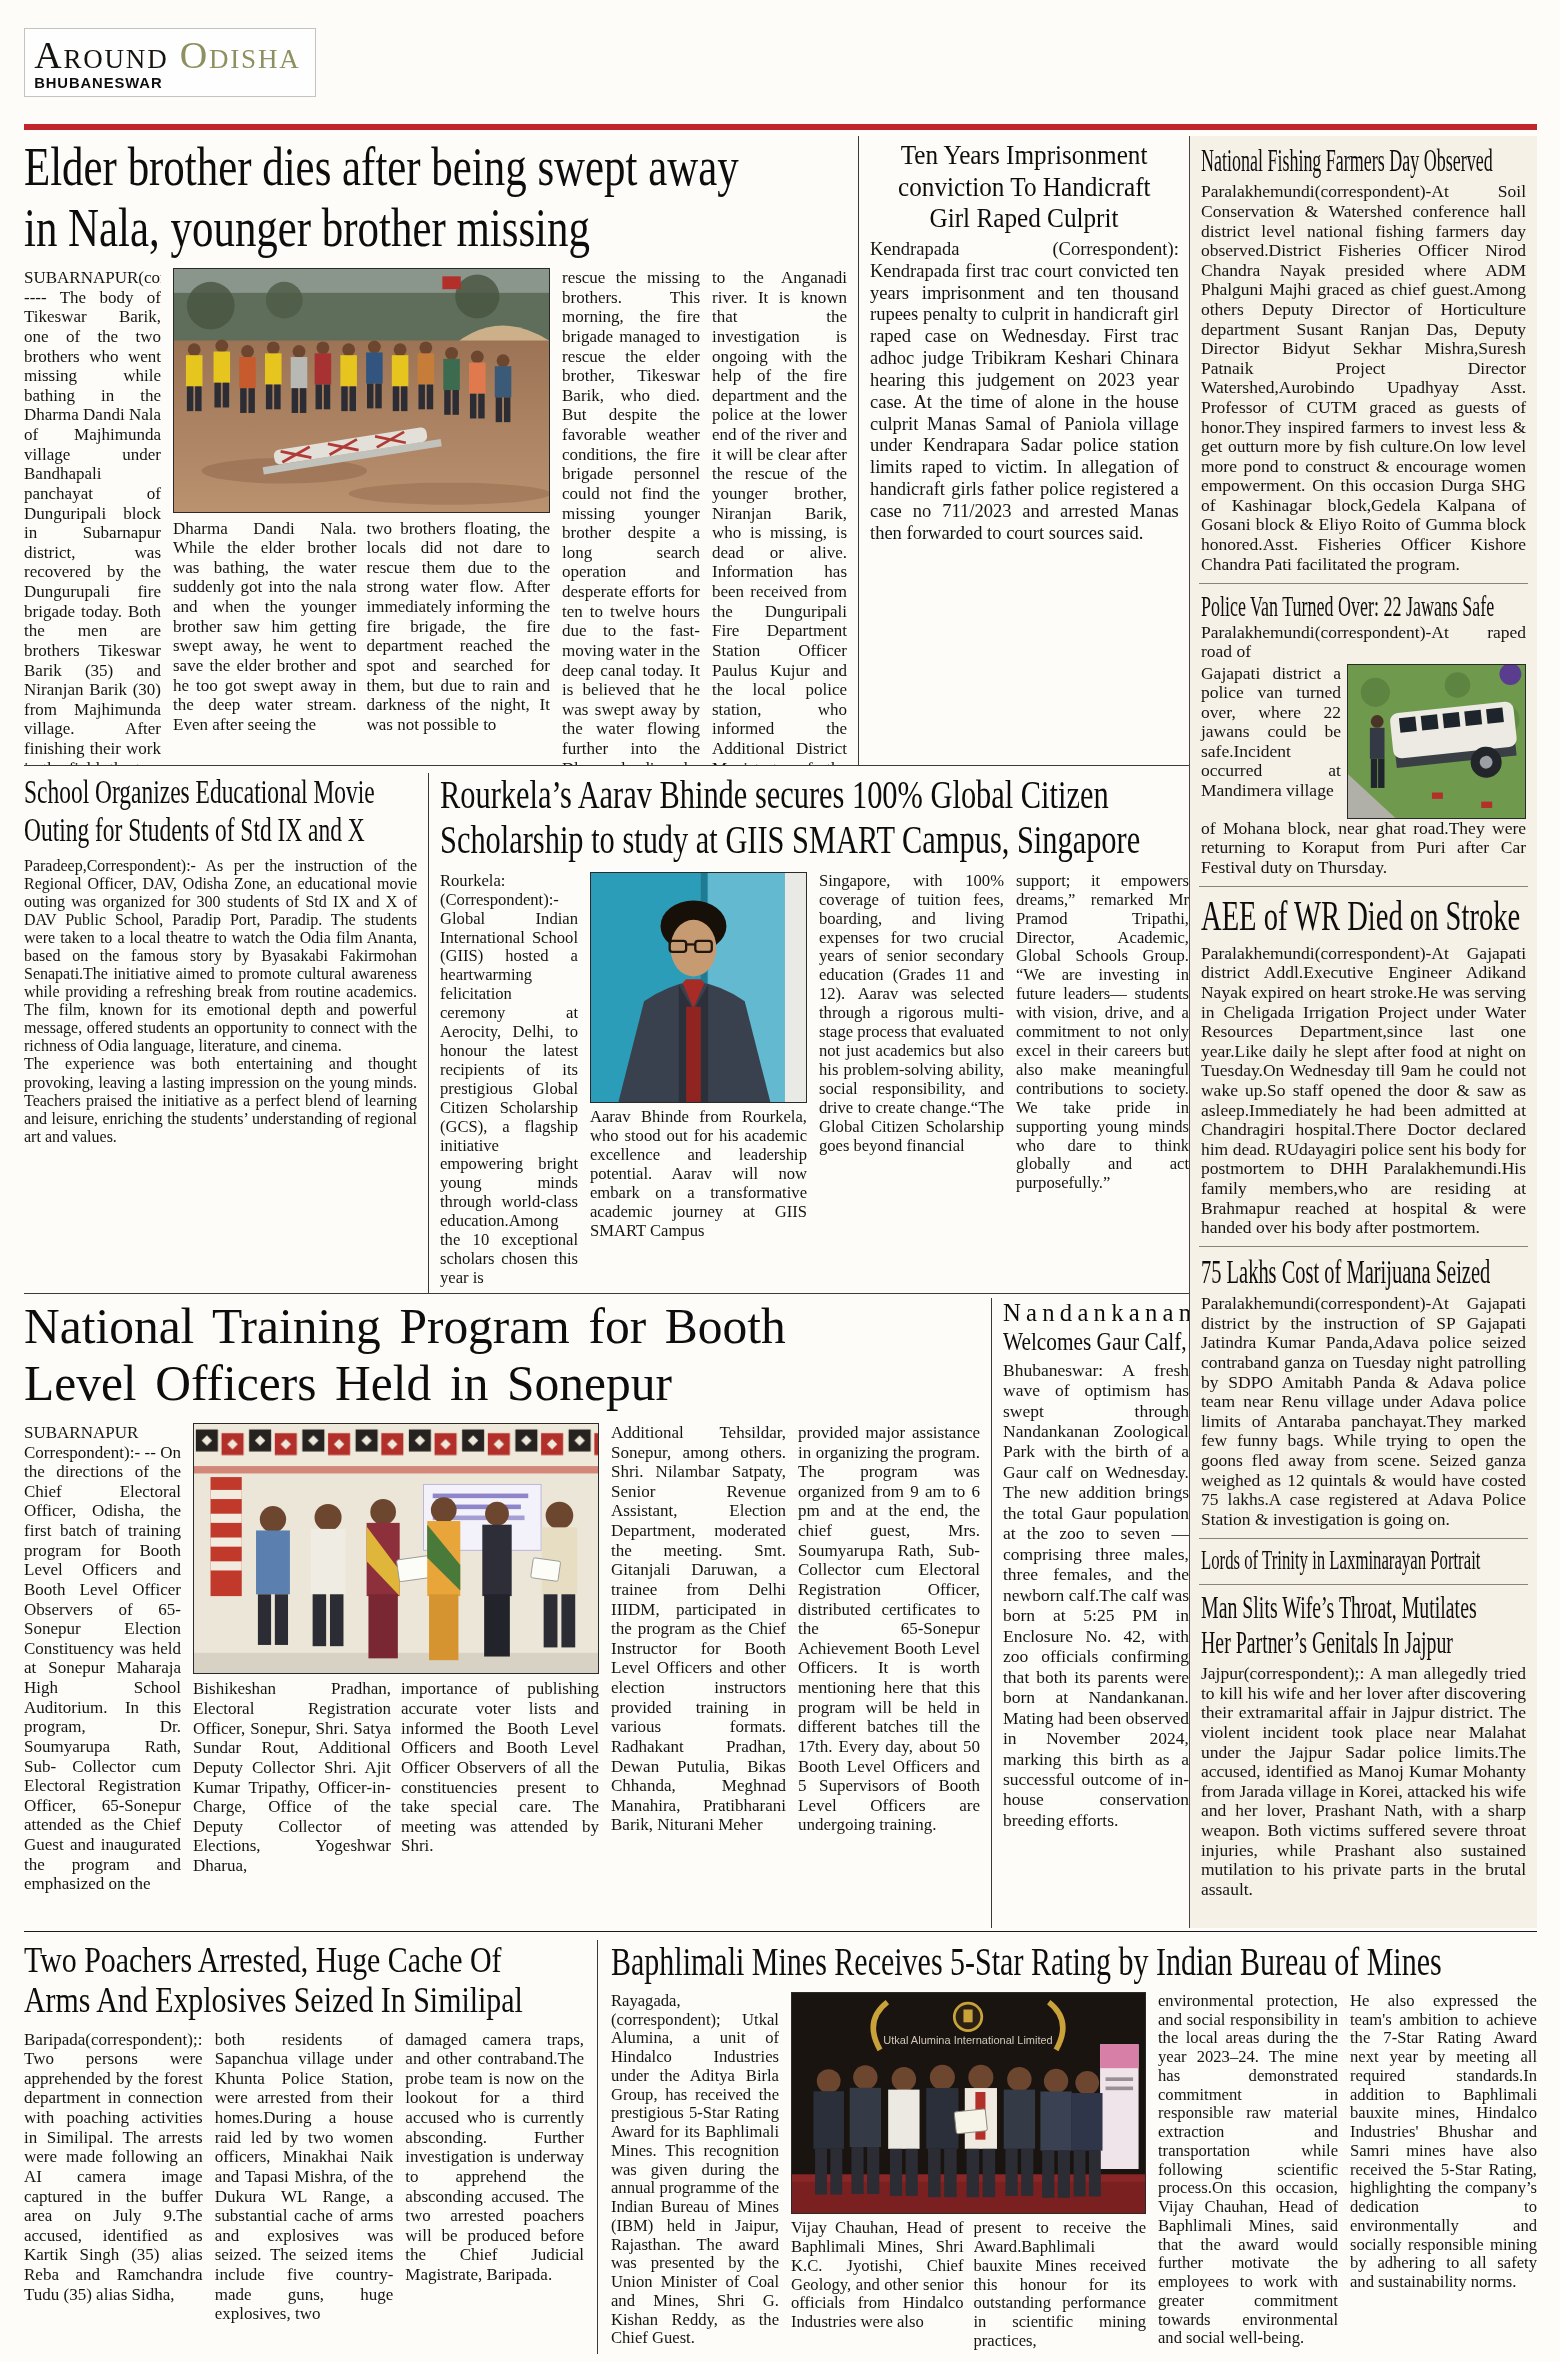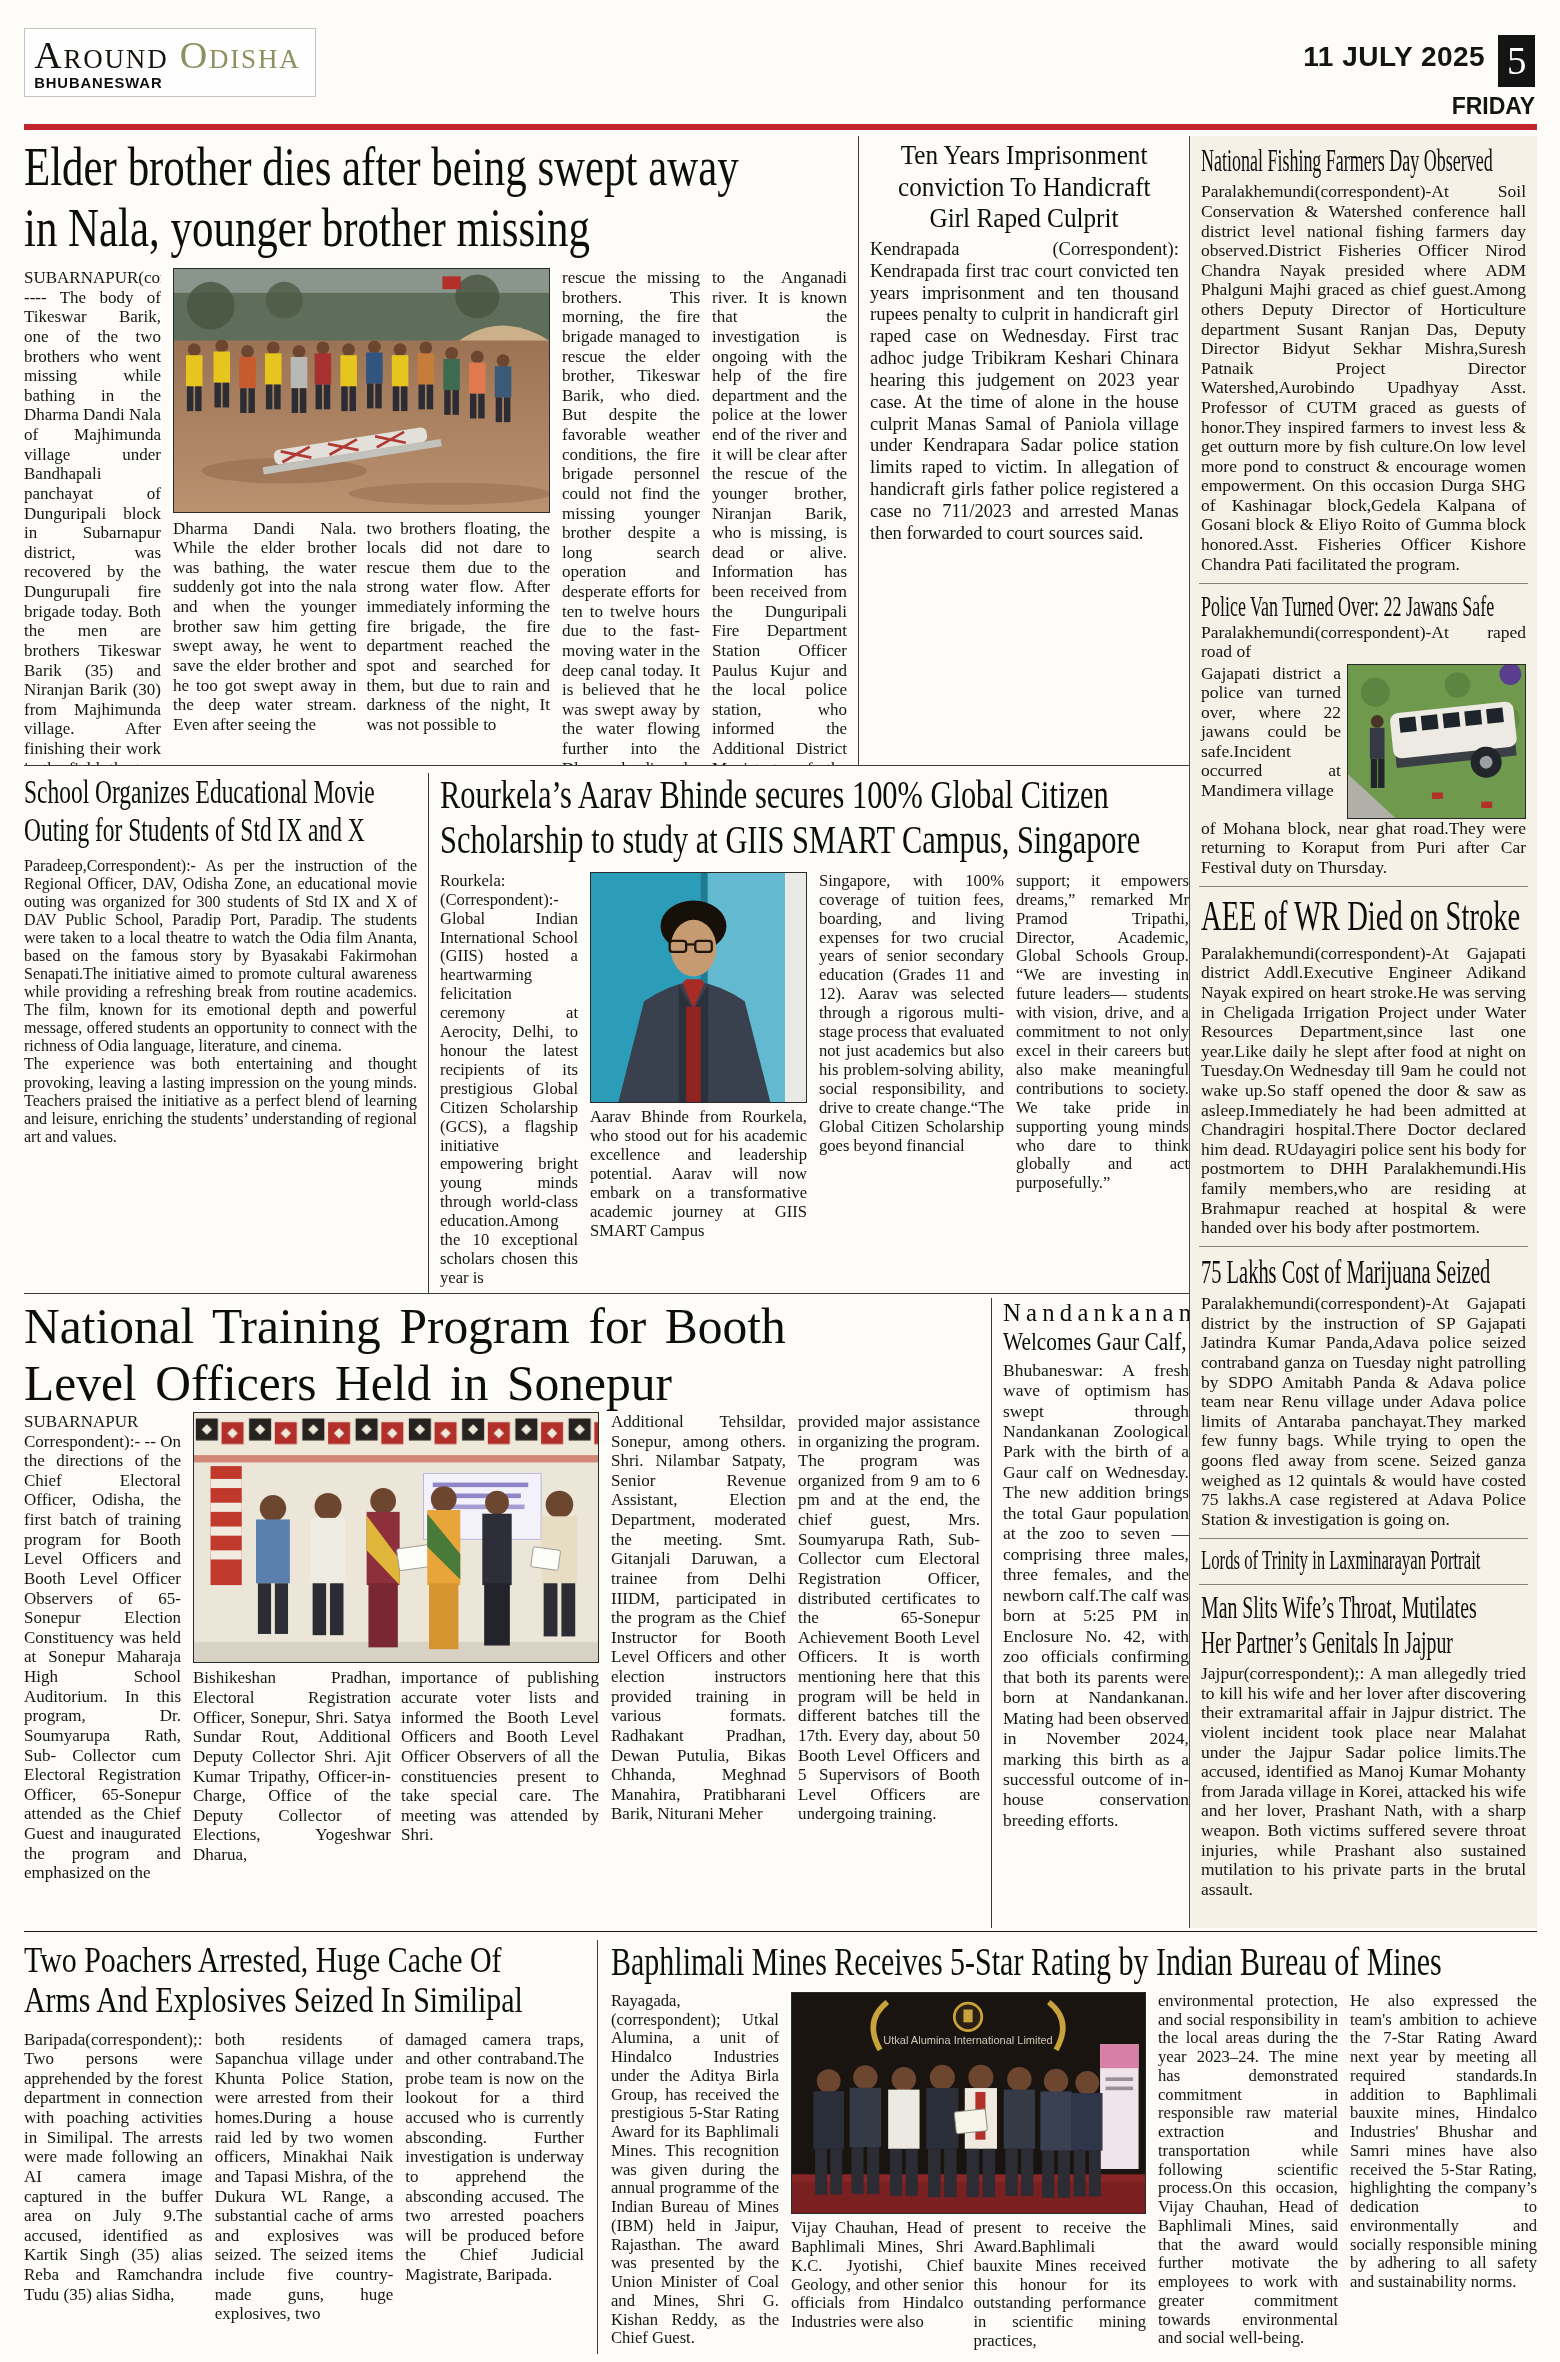--- a/index.html
+++ b/index.html
@@ -71,27 +71,20 @@
 
 <div class="page">
 
   <header class="masthead">
     <div class="logo-box">
       <div class="logo-line">
         <span class="logo-w1">Around</span>
         <span class="logo-w2">Odisha</span>
       </div>
       <div class="logo-city">BHUBANESWAR</div>
-    </div>
-    <div class="date-block">
-      <div class="date-row">
-        <span class="date-txt">11 JULY 2025</span>
-        <span class="page-badge">5</span>
-      </div>
-      <div class="day-txt">FRIDAY</div>
     </div>
   </header>
   <div class="redline"></div>
 
   <div class="upper">
 
     <div class="left-main">
 
       <div class="row1">
         <section class="a1">
@@ -202,21 +195,21 @@
             <div class="c bt" style="flex:none;width:185px;">Singapore, with 100% coverage of tuition fees, boarding, and living expenses for two crucial years of senior secondary education (Grades 11 and 12). Aarav was selected through a rigorous multi-stage process that evaluated not just academics but also his problem-solving ability, social responsibility, and drive to create change.“The Global Citizen Scholarship goes beyond financial</div>
             <div class="c bt" style="flex:1;">support; it empowers dreams,” remarked Mr Pramod Tripathi, Director, Academic, Global Schools Group. “We are investing in future leaders— students with vision, drive, and a commitment to not only excel in their careers but also make meaningful contributions to society. We take pride in supporting young minds who dare to think globally and act purposefully.”</div>
           </div>
         </section>
       </div>
 
       <div class="row3">
         <section class="sonepur">
           <div class="hl-line" style="font-size:51px; word-spacing:6.5px; transform:scaleX(.97);">National Training Program for Booth</div>
           <div class="hl-line" style="font-size:51px; word-spacing:6.5px; transform:scaleX(.97);">Level Officers Held in Sonepur</div>
-          <div class="cols" style="">
+          <div class="cols" style="margin-top:11px;">
             <div class="c bt" style="flex:none;width:157px;">SUBARNAPUR Correspondent):- -- On the directions of the Chief Electoral Officer, Odisha, the first batch of training program for Booth Level Officers and Booth Level Officer Observers of 65-Sonepur Election Constituency was held at Sonepur Maharaja High School Auditorium. In this program, Dr. Soumyarupa Rath, Sub- Collector cum Electoral Registration Officer, 65-Sonepur attended as the Chief Guest and inaugurated the program and emphasized on the</div>
             <div class="c" style="flex:none;width:406px;">
               <svg class="photo" width="406" height="251" viewBox="0 0 440 272" preserveAspectRatio="none">
                 <defs>
                   <pattern id="ikat" width="58" height="42" patternUnits="userSpaceOnUse">
                     <rect width="58" height="42" fill="#efe9db"></rect>
                     <rect x="2" y="6" width="24" height="24" fill="#26221f"></rect>
                     <rect x="30" y="10" width="24" height="24" fill="#b3302a"></rect>
                     <rect x="10" y="14" width="8" height="8" fill="#efe9db" transform="rotate(45 14 18)"></rect>
                     <rect x="38" y="18" width="8" height="8" fill="#efe9db" transform="rotate(45 42 22)"></rect>

